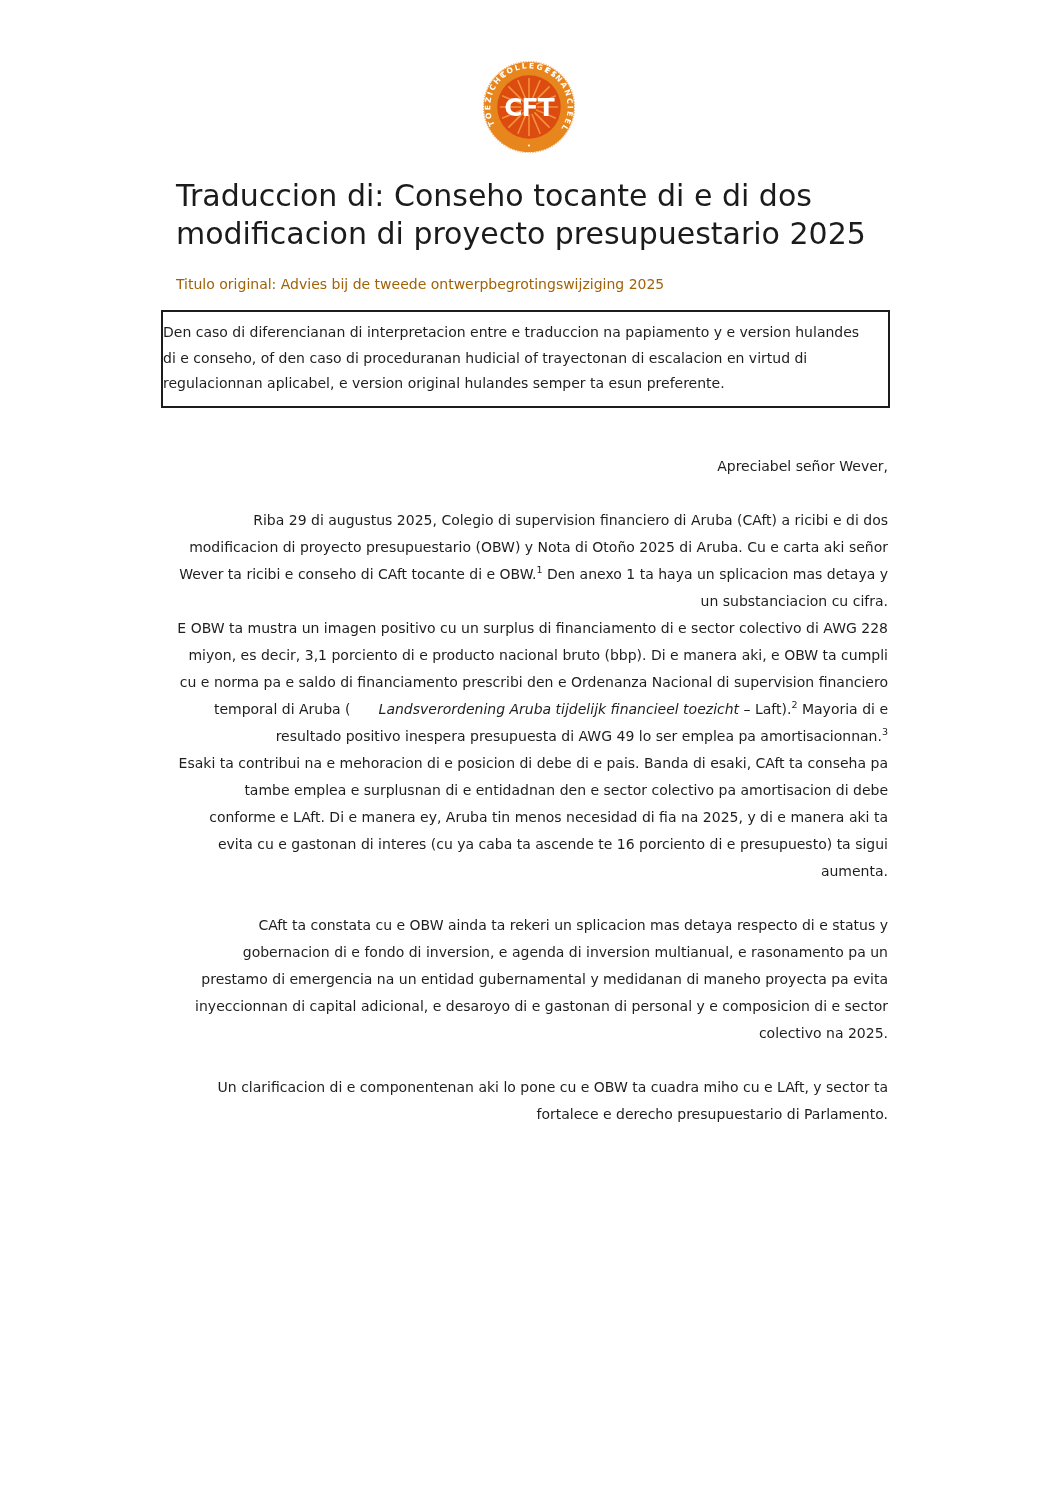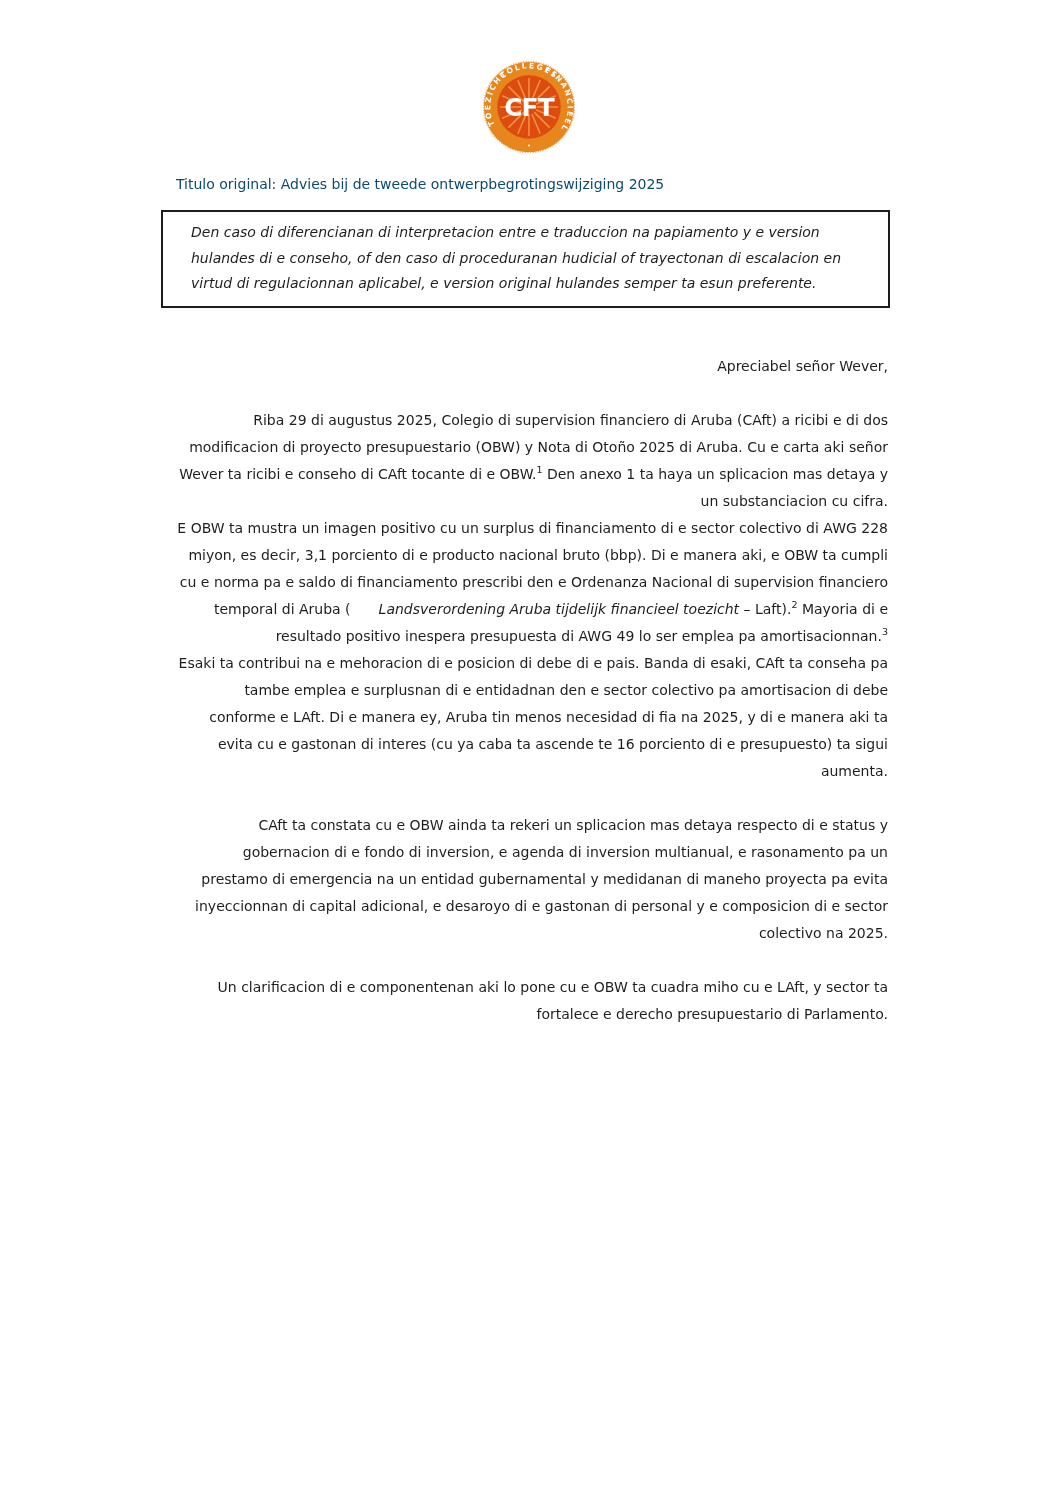--- a/index.html
+++ b/index.html
@@ -39,28 +39,27 @@
   .title {
     margin: 24px 160px 0 176px;
     font-size: 30px;
     line-height: 38px;
     font-weight: 400;
     color: #1b1b1b;
   }
   .subtitle {
     margin: 23px 176px 0 176px;
     font-size: 14px;
-    color: #0c4a6e;
+    color: #a16207;
   }
   .notice {
     margin: 18px 0 16px 161px;
     width: 729px;
     border: 2px solid #1c1c1c;
-    padding: 8px 16px 9px 28px;
-    font-style: italic;
+    padding: 8px 16px 9px 0;
     font-size: 14px;
     line-height: 25.5px;
     color: #1e1e1e;
   }
   .letter-body {
     margin: 45px 170px 0 176px;
     width: 712px;
     font-size: 14px;
     line-height: 27px;
     text-align: right;
@@ -119,20 +118,21 @@
         </text>
         <text class="ring-label">
           <textPath href="#ringpath" startOffset="75%" text-anchor="middle">FINANCIEEL</textPath>
         </text>
         <circle cx="50" cy="91.8" r="1.1"></circle>
         <text class="cft" x="50" y="59.5" text-anchor="middle">CFT</text>
       </g>
     </svg>
   </div>
 
+  <h1 class="title">Traduccion di: Conseho tocante di e di dos modificacion di proyecto presupuestario 2025</h1>
 
   <p class="subtitle">Titulo original: Advies bij de tweede ontwerpbegrotingswijziging 2025</p>
 
   <div class="notice">
     <span>Den caso di diferencianan di interpretacion entre e traduccion na papiamento y e version hulandes di e conseho, of den caso di proceduranan hudicial of trayectonan di escalacion en virtud di regulacionnan aplicabel, e version original hulandes semper ta esun preferente.</span>
   </div>
 
   <div class="letter-body">
       <p class="para tight"><span>Apreciabel señor Wever,</span></p>
       <p class="para"><span>Riba 29 di augustus 2025, Colegio di supervision financiero di Aruba (CAft) a ricibi e di dos modificacion di proyecto presupuestario (OBW) y Nota di Otoño 2025 di Aruba. Cu e carta aki señor Wever ta ricibi e conseho di CAft tocante di e OBW.</span><sup>1</sup><span> Den anexo 1 ta haya un splicacion mas detaya y un substanciacion cu cifra.</span></p>

